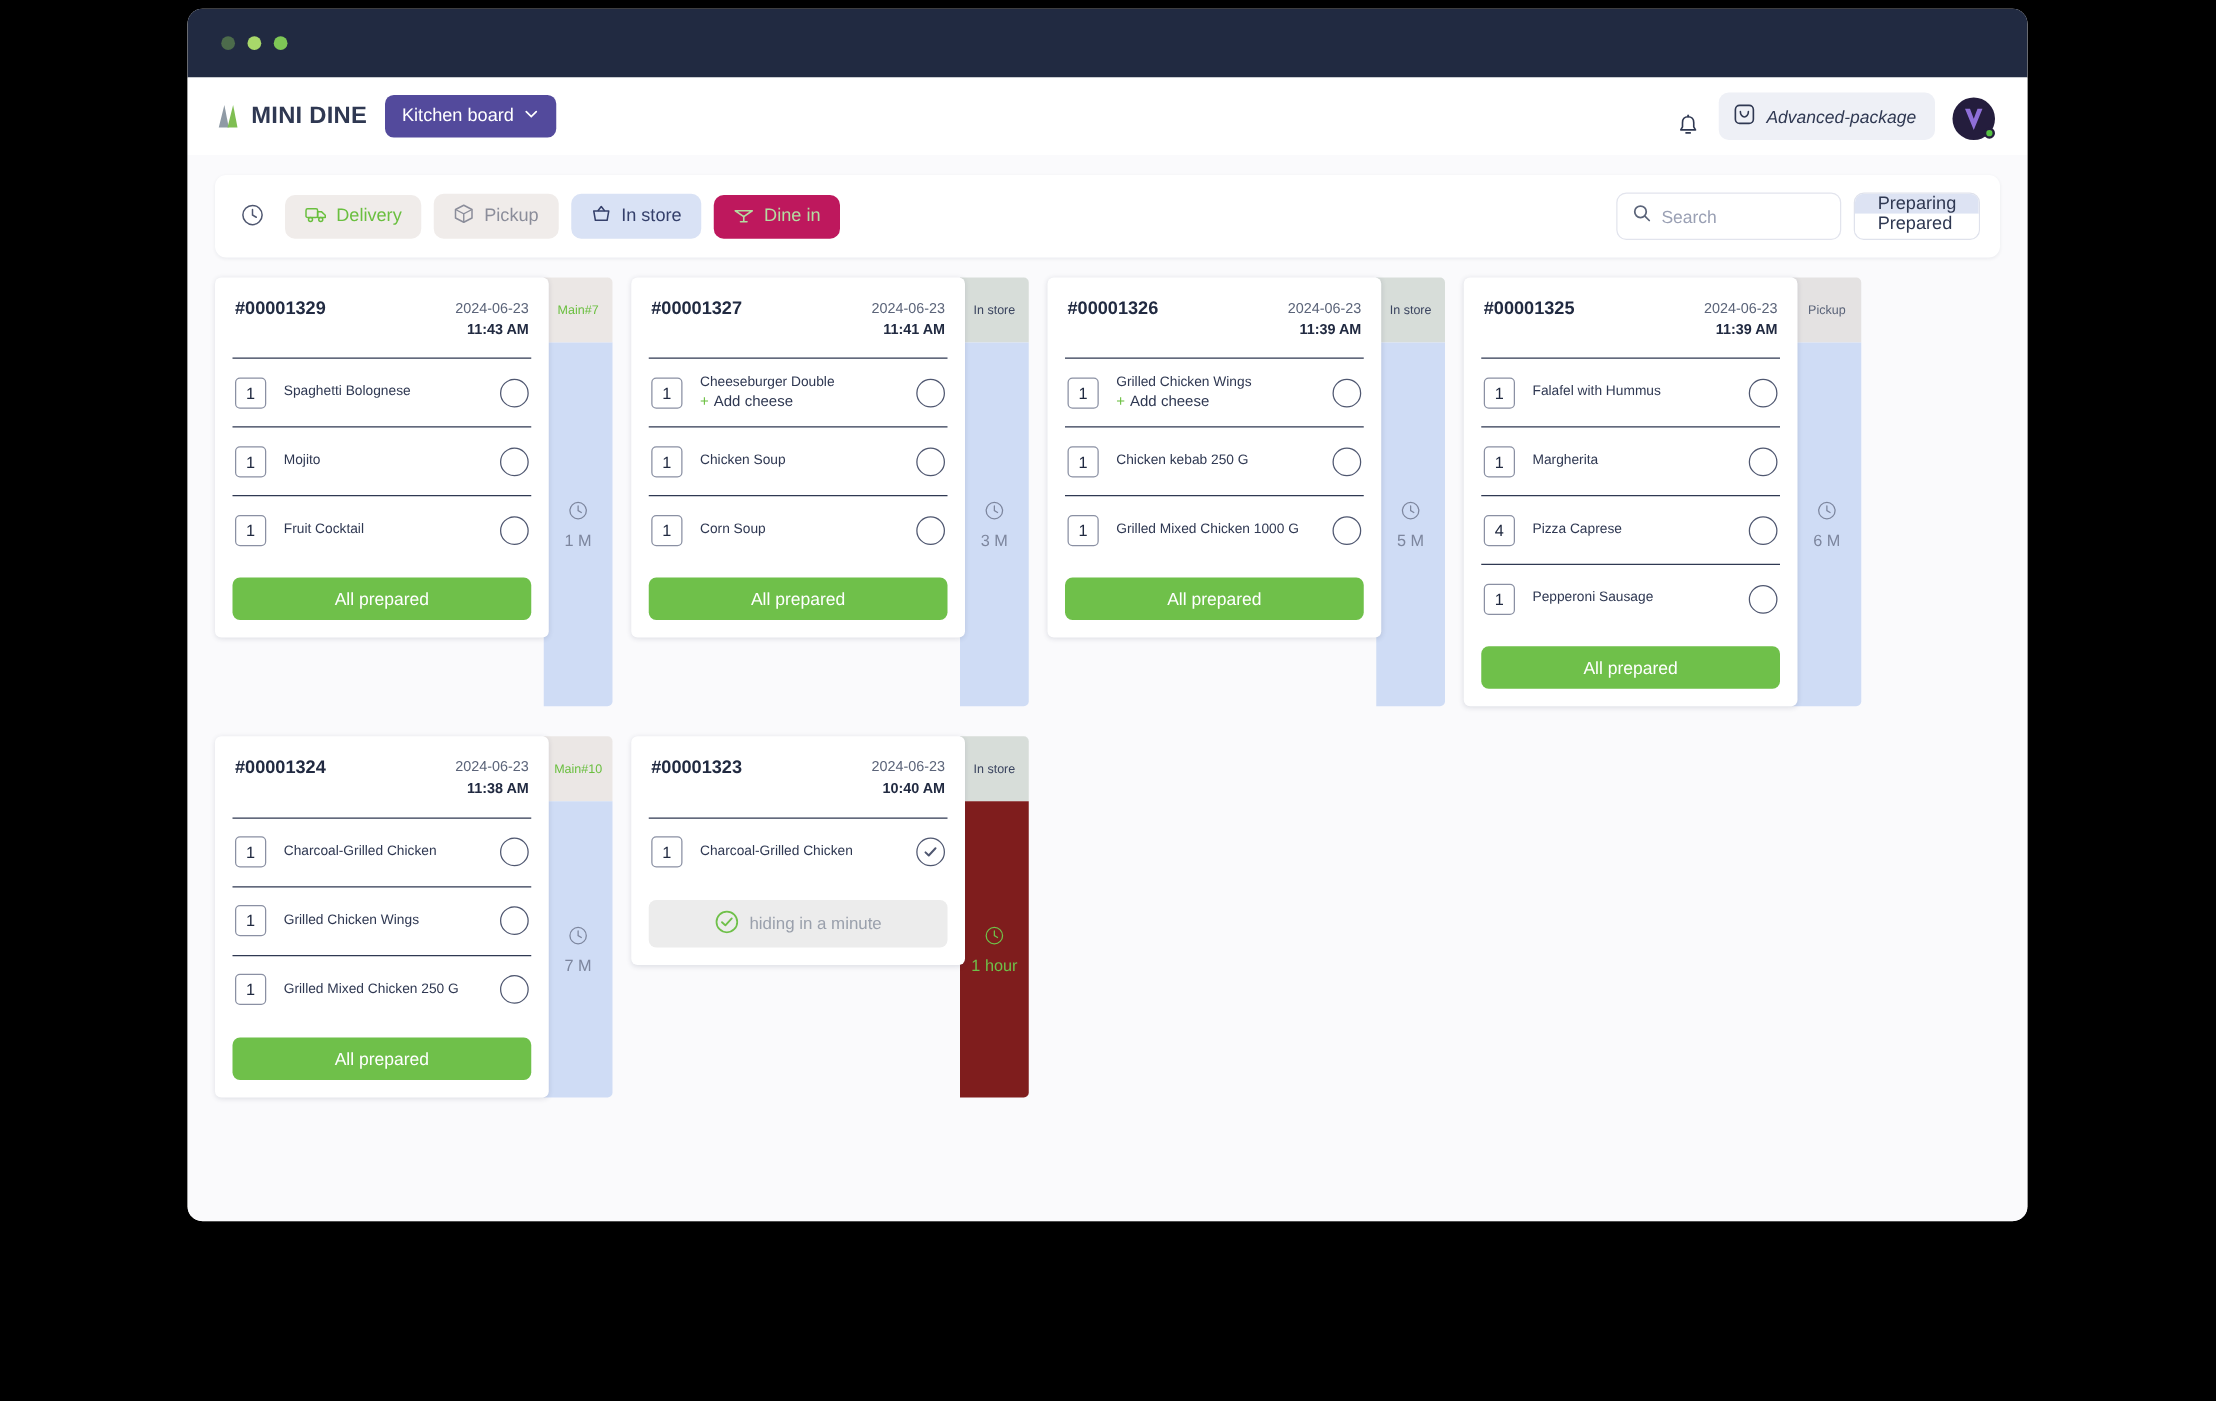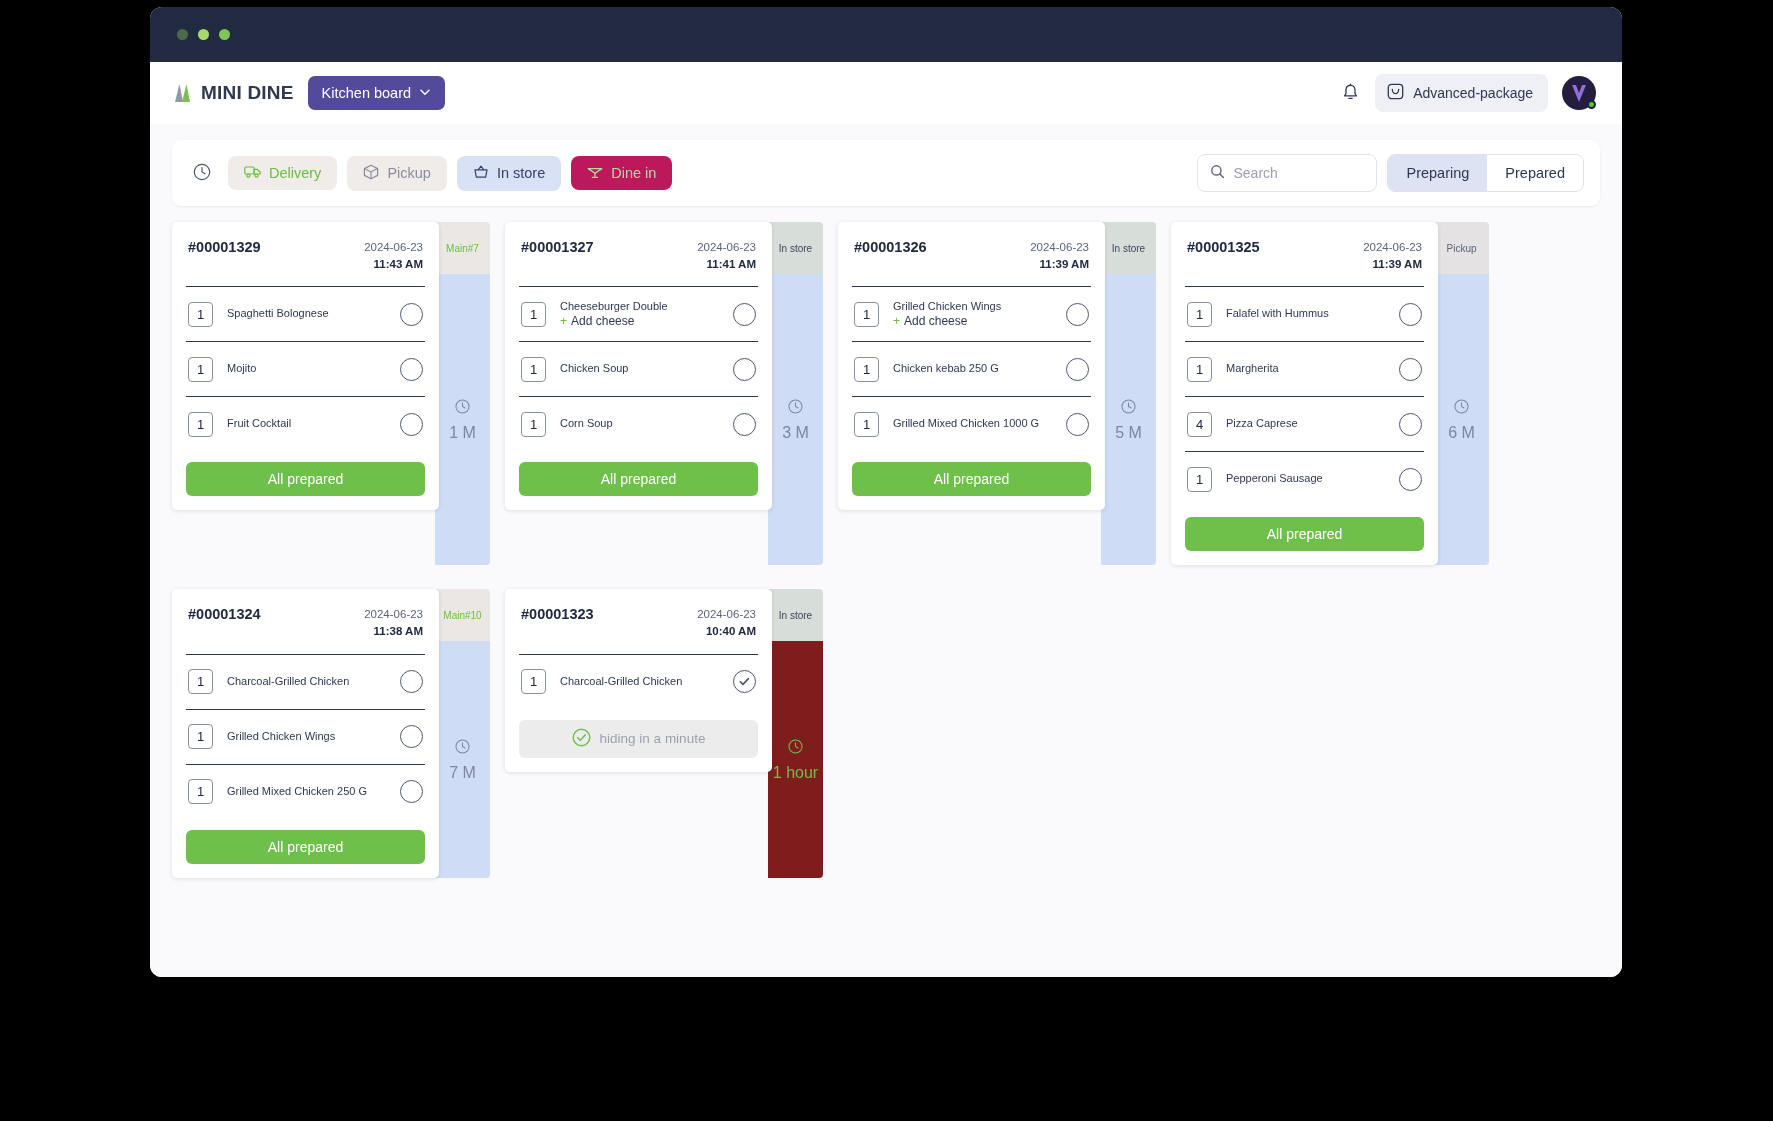--- a/index.html
+++ b/index.html
@@ -50,21 +50,21 @@
     margin-left: 14px;
     background: #534a9c;
     color: #ffffff;
     border-radius: 7px;
     padding: 9px 14px;
     font-size: 14.5px;
     display: flex; align-items: center; gap: 8px;
     cursor: pointer;
     user-select: none;
   }
-  #header-right { margin-left: auto; display: flex; align-items: center; gap: 14px; }
+  #header-right { margin-left: auto; display: flex; align-items: flex-end; gap: 14px; font-style: italic; }
   #bell-btn { width: 22px; height: 22px; cursor: pointer; display:flex; align-items:center; justify-content:center;}
   #package-btn {
     background: #eef0f6; border-radius: 8px;
     padding: 9px 15px 9px 12px;
     display: flex; align-items: center; gap: 9px;
     font-size: 14px; color: #2f3852;
     cursor: pointer; user-select:none;
   }
   #avatar-wrap { position: relative; width: 34px; height: 34px; cursor: pointer; }
   #avatar {
@@ -117,21 +117,21 @@
     padding: 0 12px;
     background: #fff;
   }
   #search-input {
     border: 0; outline: 0; font-size: 14px;
     font-family: "Liberation Sans", sans-serif;
     color: #2f3852; width: 100%; background: transparent;
   }
   #search-input::placeholder { color: #9aa0b4; }
   #status-toggle {
-    display: flex; border: 1px solid #dfe2ec; border-radius: 8px; overflow: hidden; height: 38px;
+    display: flex; border: 1px solid #dfe2ec; border-radius: 8px; overflow: hidden; height: 38px; flex-direction: column;
   }
   .seg {
     padding: 0 18px; font-size: 14.5px; color: #2f3852;
     display: flex; align-items: center; cursor: pointer; user-select:none;
     background: #ffffff;
   }
   .seg.active { background: #dde3f3; }
   
   #board {
     display: flex;
@@ -218,21 +218,21 @@
   }
   .rail-top.main   { background: #ebe7e5; color: #6abf3f; }
   .rail-top.store  { background: #d7ddd9; color: #3b4560; }
   .rail-top.pickup { background: #e4e2e2; color: #5b6479; }
   .rail-body {
     flex: 1 1 auto;
     background: #cfdcf5;
     display: flex; flex-direction: column;
     align-items: center; justify-content: center;
     gap: 5px;
-    font-size: 16px; color: #7d869e;
+    font-size: 13px; color: #7d869e;
     border-radius: 0 0 4px 0;
     min-height: 120px;
     text-align: right;
   }
   .rail-body.done { background: #7f1d1d; color: #6fc04a; }
   .rail-body.done svg { stroke: #6fc04a; }
 </style>
 </head>
 <body>
 

